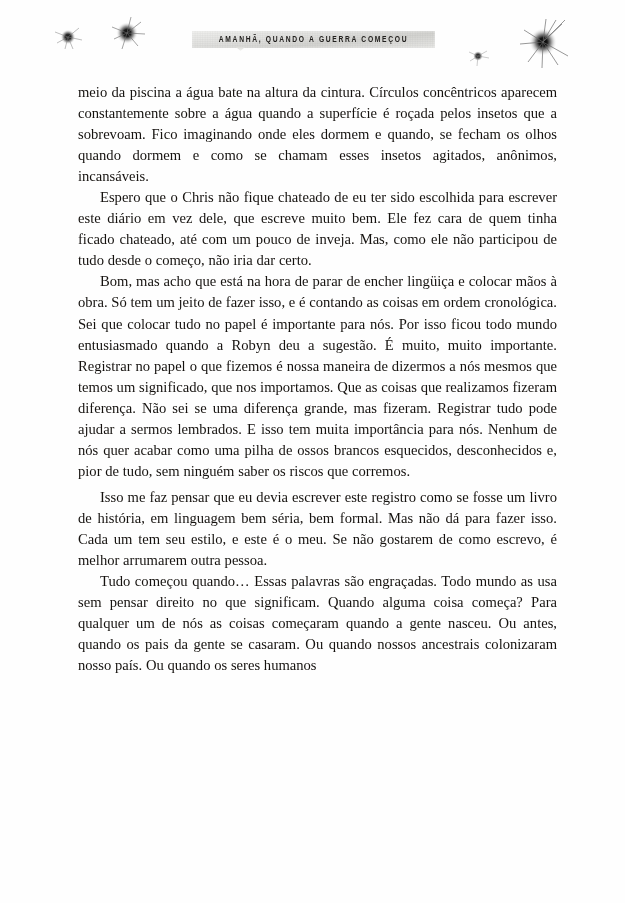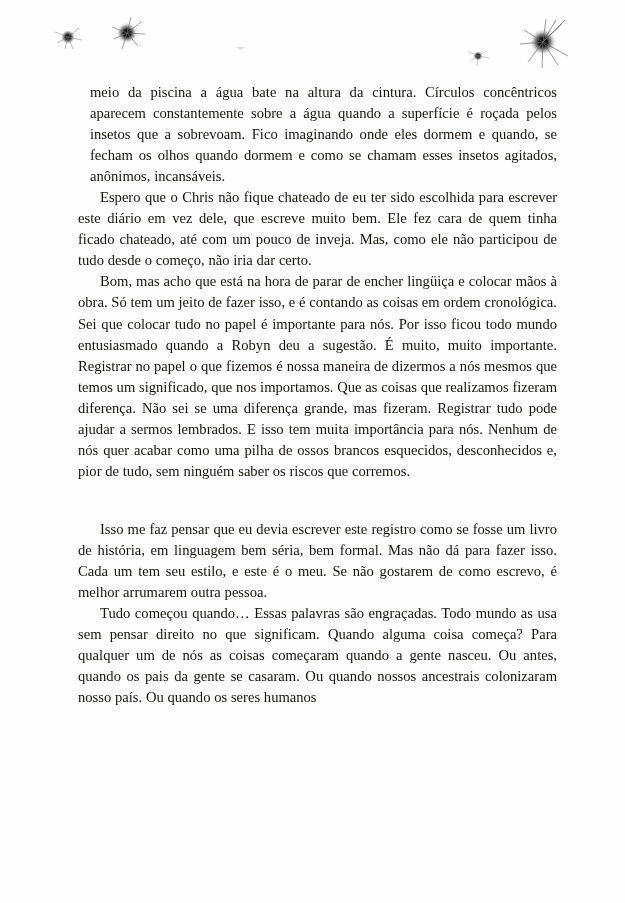--- a/index.html
+++ b/index.html
@@ -93,22 +93,22 @@
   }
   .body-text p {
     margin: 0;
     font-size: 14.6px;
     line-height: 21.05px;
     text-align: justify;
     text-indent: 22px;
     hyphens: none;
     word-spacing: 0.1px;
   }
-  .body-text p.no-indent { text-indent: 0; margin-left: 12px; }
-  .body-text p.gap-before { margin-top: 37px; }
+  .body-text p.no-indent { text-indent: 0; }
+  .body-text p.gap-before { margin-top: 5px; }
 
   
   .footer {
     position: absolute;
     left: 0;
     top: 818px;
     width: 625px;
     height: 60px;
   }
 </style>
@@ -204,20 +204,23 @@
           <path d="M25 24 L6 12"></path>
           <path d="M25 24 L2 26"></path>
           <path d="M25 24 L10 44"></path>
           <path d="M25 24 L24 50"></path>
           <path d="M25 24 L40 47"></path>
           <path d="M25 24 L50 38"></path>
         </g>
       </svg>
     </div>
 
+    <div class="title-banner">
+      <span class="title-text">AMANHÃ, QUANDO A GUERRA COMEÇOU</span>
+    </div>
     <div class="title-banner-notch"></div>
   </div>
 
   <div class="body-text">
     <p class="no-indent">meio da piscina a água bate na altura da cintura. Círculos concêntricos aparecem constantemente sobre a água quando a superfície é roçada pelos insetos que a sobrevoam. Fico imaginando onde eles dormem e quando, se fecham os olhos quando dormem e como se chamam esses insetos agitados, anônimos, incansáveis.</p>
     <p>Espero que o Chris não fique chateado de eu ter sido escolhida para escrever este diário em vez dele, que escreve muito bem. Ele fez cara de quem tinha ficado chateado, até com um pouco de inveja. Mas, como ele não participou de tudo desde o começo, não iria dar certo.</p>
     <p>Bom, mas acho que está na hora de parar de encher lingüiça e colocar mãos à obra. Só tem um jeito de fazer isso, e é contando as coisas em ordem cronológica. Sei que colocar tudo no papel é importante para nós. Por isso ficou todo mundo entusiasmado quando a Robyn deu a sugestão. É muito, muito importante. Registrar no papel o que fizemos é nossa maneira de dizermos a nós mesmos que temos um significado, que nos importamos. Que as coisas que realizamos fizeram diferença. Não sei se uma diferença grande, mas fizeram. Registrar tudo pode ajudar a sermos lembrados. E isso tem muita importância para nós. Nenhum de nós quer acabar como uma pilha de ossos brancos esquecidos, desconhecidos e, pior de tudo, sem ninguém saber os riscos que corremos.</p>
     <p class="gap-before">Isso me faz pensar que eu devia escrever este registro como se fosse um livro de história, em linguagem bem séria, bem formal. Mas não dá para fazer isso. Cada um tem seu estilo, e este é o meu. Se não gostarem de como escrevo, é melhor arrumarem outra pessoa.</p>
     <p>Tudo começou quando… Essas palavras são engraçadas. Todo mundo as usa sem pensar direito no que significam. Quando alguma coisa começa? Para qualquer um de nós as coisas começaram quando a gente nasceu. Ou antes, quando os pais da gente se casaram. Ou quando nossos ancestrais colonizaram nosso país. Ou quando os seres humanos</p>
   </div>

